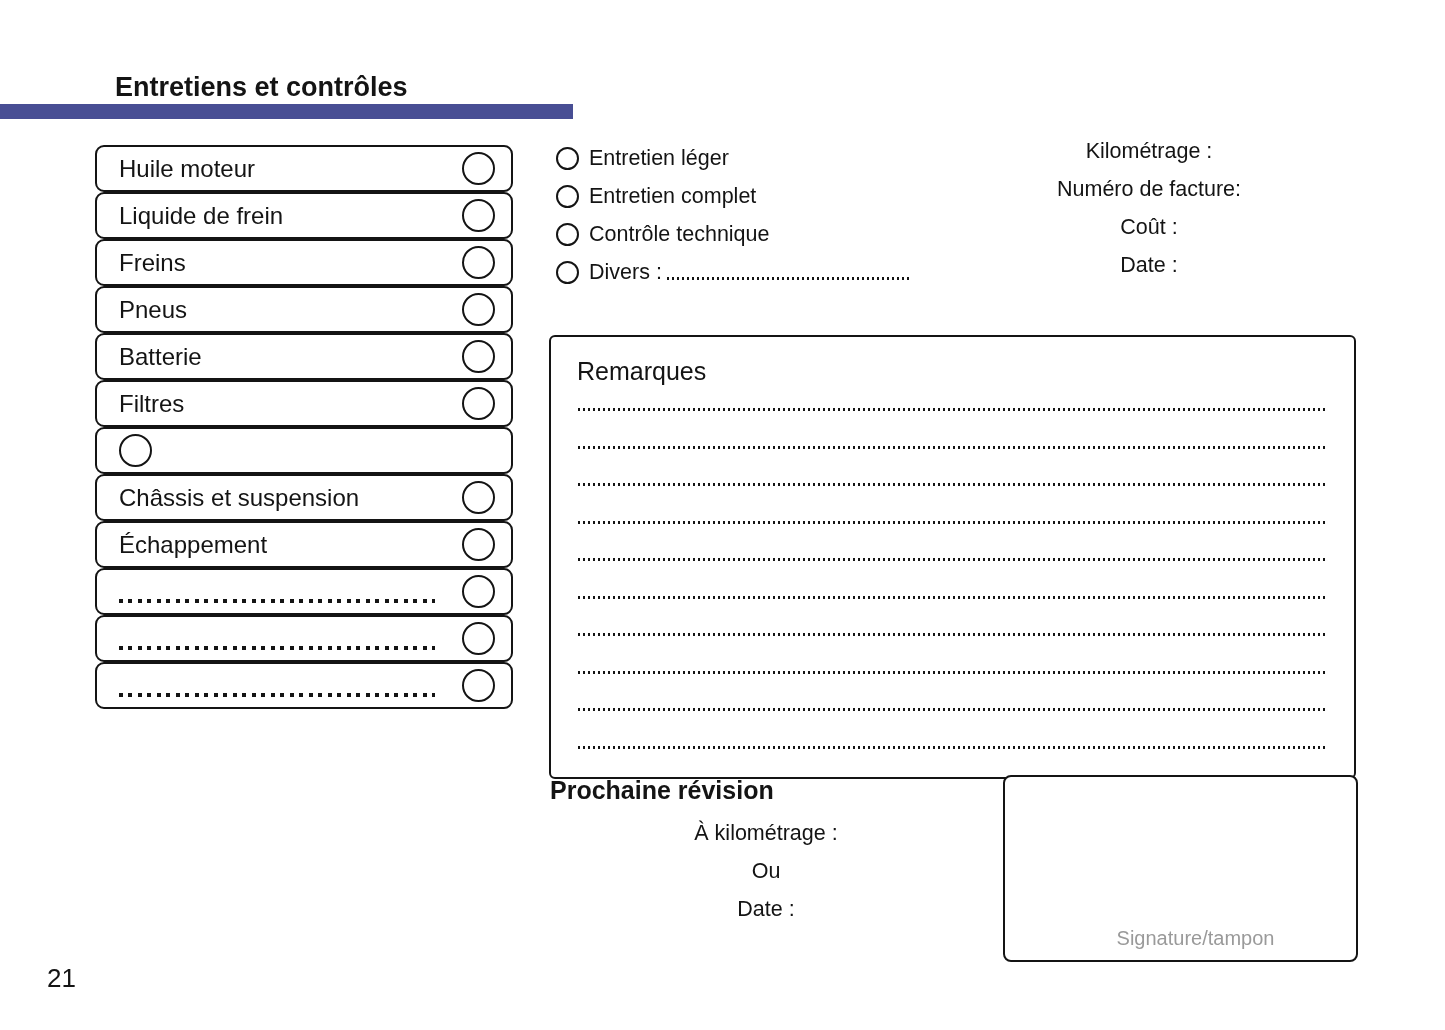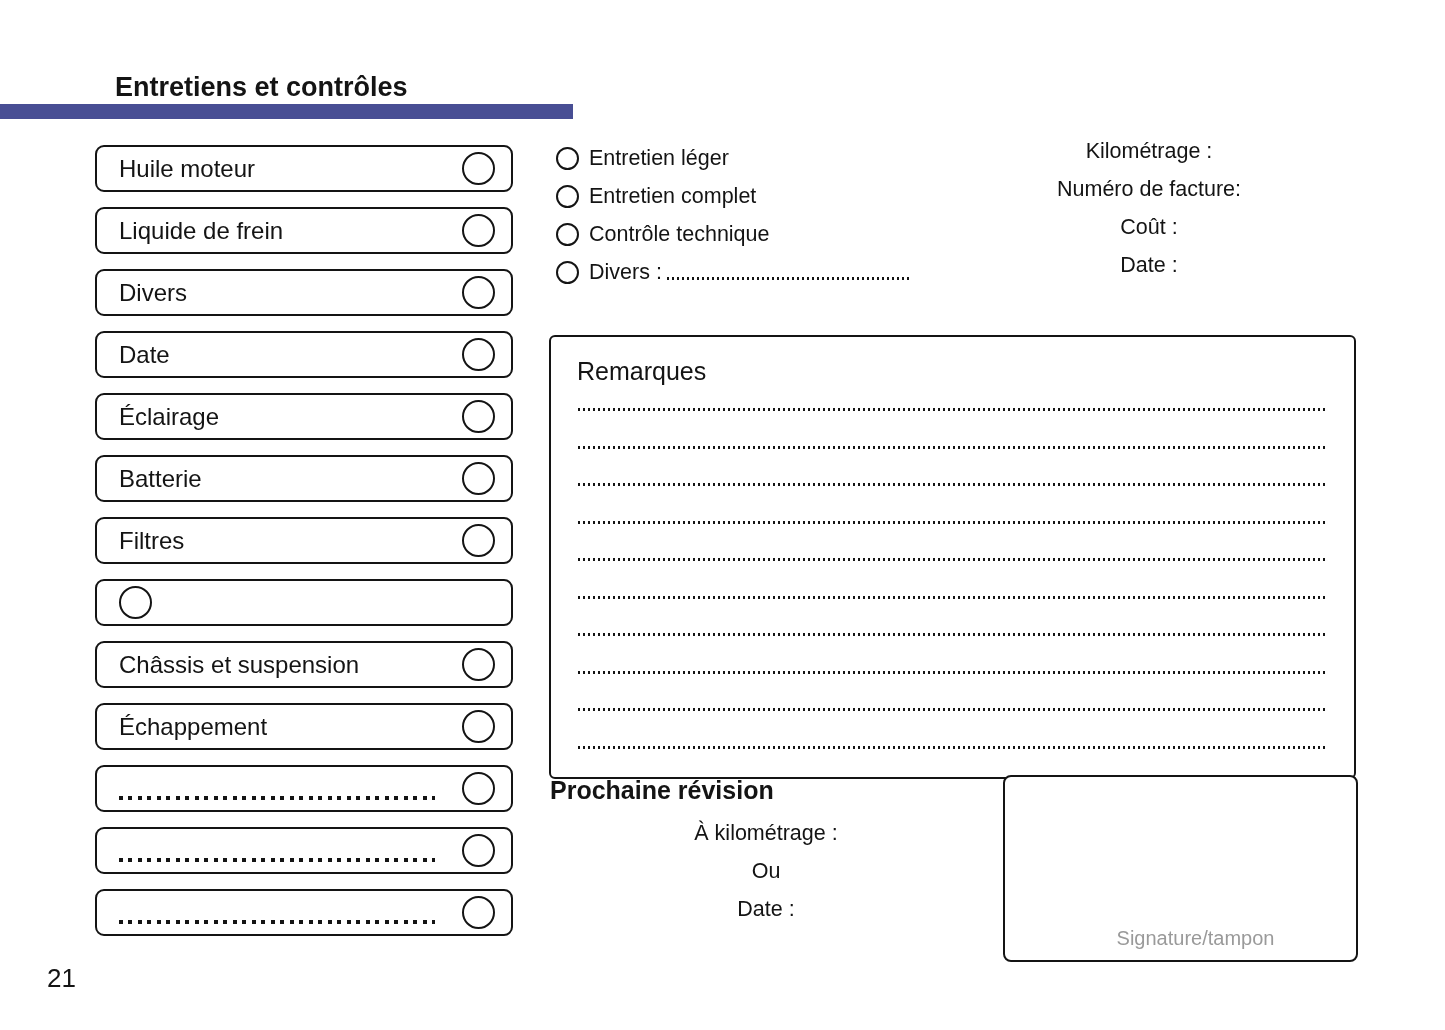--- a/index.html
+++ b/index.html
@@ -4,21 +4,21 @@
 <style>
   * { margin:0; padding:0; box-sizing:border-box; }
   html, body { background:#ffffff; font-family:"Liberation Sans", sans-serif; color:#141414; }
   .page { position:relative; width:1445px; height:1026px; background:#fff; overflow:hidden; }
 
   .title { position:absolute; left:115px; top:72px; font-size:27px; font-weight:bold; white-space:nowrap; }
   .accent-bar { position:absolute; left:0; top:104px; width:573px; height:15px; background:#484e94; }
 
   
   .checklist { position:absolute; left:95px; top:145px; width:418px; }
-  .check-item { display:flex; align-items:center; height:47px; margin-bottom:15px;
+  .check-item { display:flex; align-items:center; height:47px; 
                 border:2.5px solid #141414; border-radius:9px; padding:0 16px 0 22px; background:#fff; }
   .check-label { flex:1; font-size:24px; white-space:nowrap; }
   .blank-dots { flex:1; height:4px; margin-right:27px; transform:translateY(9px);
                 background:repeating-linear-gradient(90deg,#141414 0 4px,transparent 4px 9.5px); }
   .check-circle { width:33px; height:33px; border:2.5px solid #141414; border-radius:50%; flex:none; background:#fff; }
 
   
   .options { position:absolute; left:556px; top:139px; width:356px; }
   .option-row { display:flex; align-items:center; height:38px; }
   .radio { width:23px; height:23px; border:2.5px solid #141414; border-radius:50%; margin-right:10px; flex:none; }
@@ -63,29 +63,25 @@
   <div class="checklist">
     <div class="check-item">
       <span class="check-label">Huile moteur</span>
       <span class="check-circle"></span>
     </div>
     <div class="check-item">
       <span class="check-label">Liquide de frein</span>
       <span class="check-circle"></span>
     </div>
     <div class="check-item">
-      <span class="check-label">Divers</span>
+      <span class="check-label">Freins</span>
       <span class="check-circle"></span>
     </div>
     <div class="check-item">
-      <span class="check-label">Date</span>
-      <span class="check-circle"></span>
-    </div>
-    <div class="check-item">
-      <span class="check-label">Éclairage</span>
+      <span class="check-label">Pneus</span>
       <span class="check-circle"></span>
     </div>
     <div class="check-item">
       <span class="check-label">Batterie</span>
       <span class="check-circle"></span>
     </div>
     <div class="check-item">
       <span class="check-label">Filtres</span>
       <span class="check-circle"></span>
     </div>

